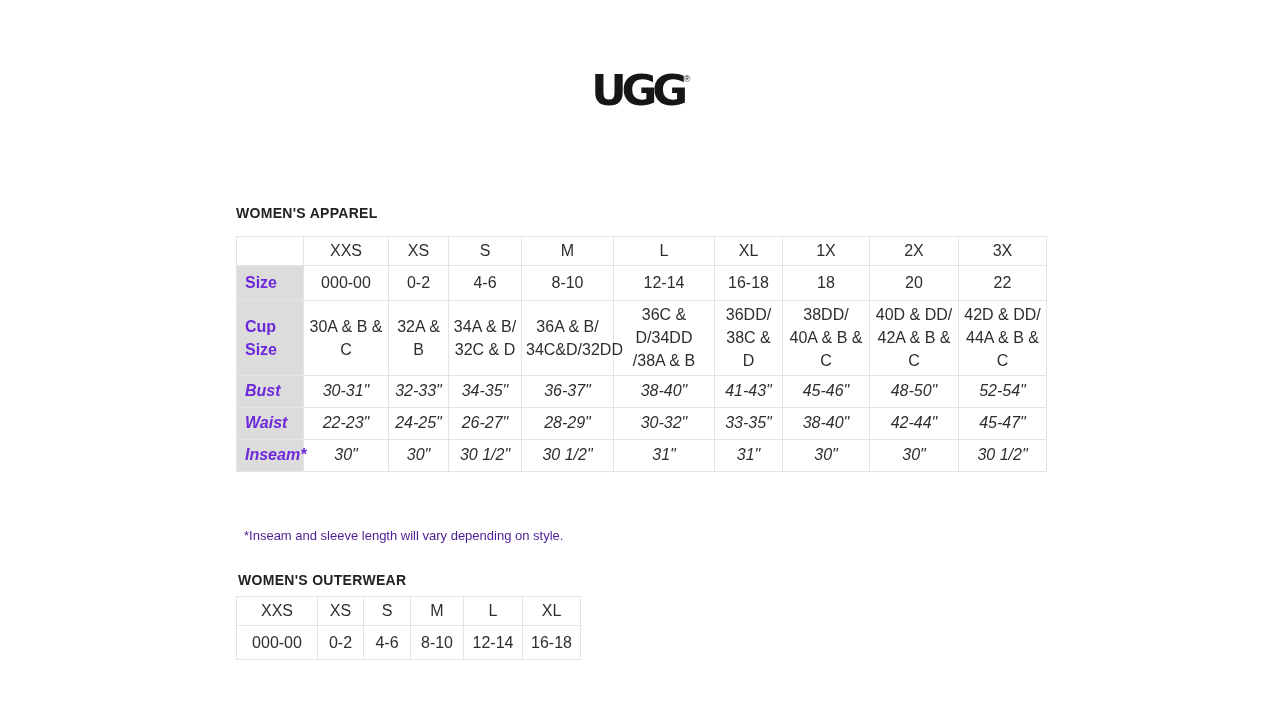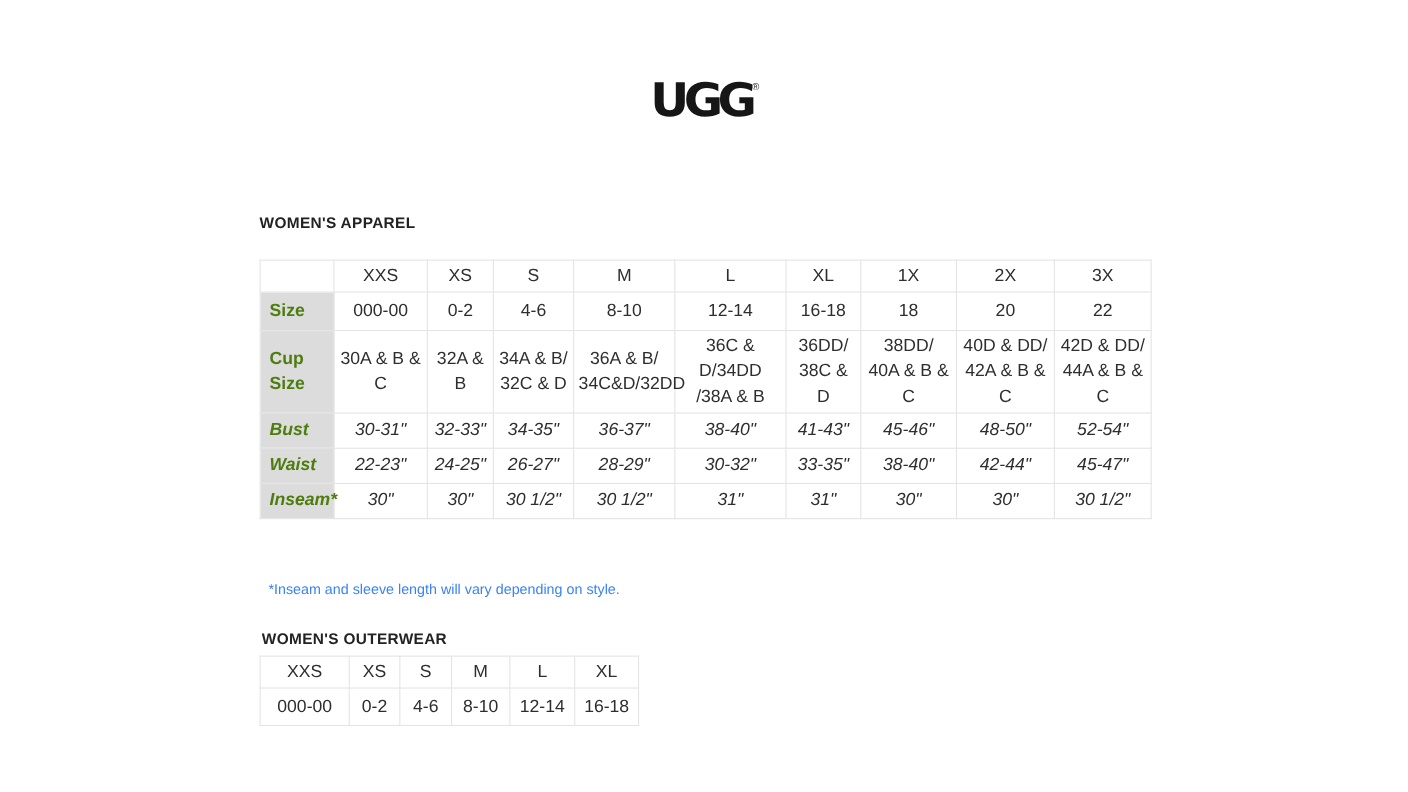--- a/index.html
+++ b/index.html
@@ -43,21 +43,21 @@
 
   
   .title{
     position:absolute;
     margin:0;
     font-size:14px;
     font-weight:600;
     letter-spacing:.3px;
     color:#222;
   }
-  .apparel-title{left:236px;top:194px;}
+  .apparel-title{left:236px;top:205px;}
   .outerwear-title{left:238px;top:572px;}
 
   
   .tbl{
     position:absolute;
     border-collapse:collapse;
     table-layout:fixed;
     font-size:16px;
     color:var(--text);
   }
@@ -75,31 +75,31 @@
 
   .row-std th,.row-std td{height:32px;font-style:italic;}
   .row-size th,.row-size td{height:35px;}
   .row-cup th,.row-cup td{height:49px;}
 
   .rowlabel{
     background:var(--label-bg);
     font-weight:bold !important;
     text-align:left !important;
     padding-left:8px !important;
-    color:#4d7c0f;
+    color:#6d28d9;
   }
   .cell-multiline{white-space:pre-line;}
 
   
   .footnote{
     position:absolute;
     left:244px;top:528px;
     margin:0;
     font-size:13px;
-    color:#3b82f6;
+    color:#4c1d95;
   }
 </style>
 </head>
 <body>
 
 <div class="page">
 
   <div class="logo">
     <span class="logo-text">UGG</span><span class="logo-reg">®</span>
   </div>

